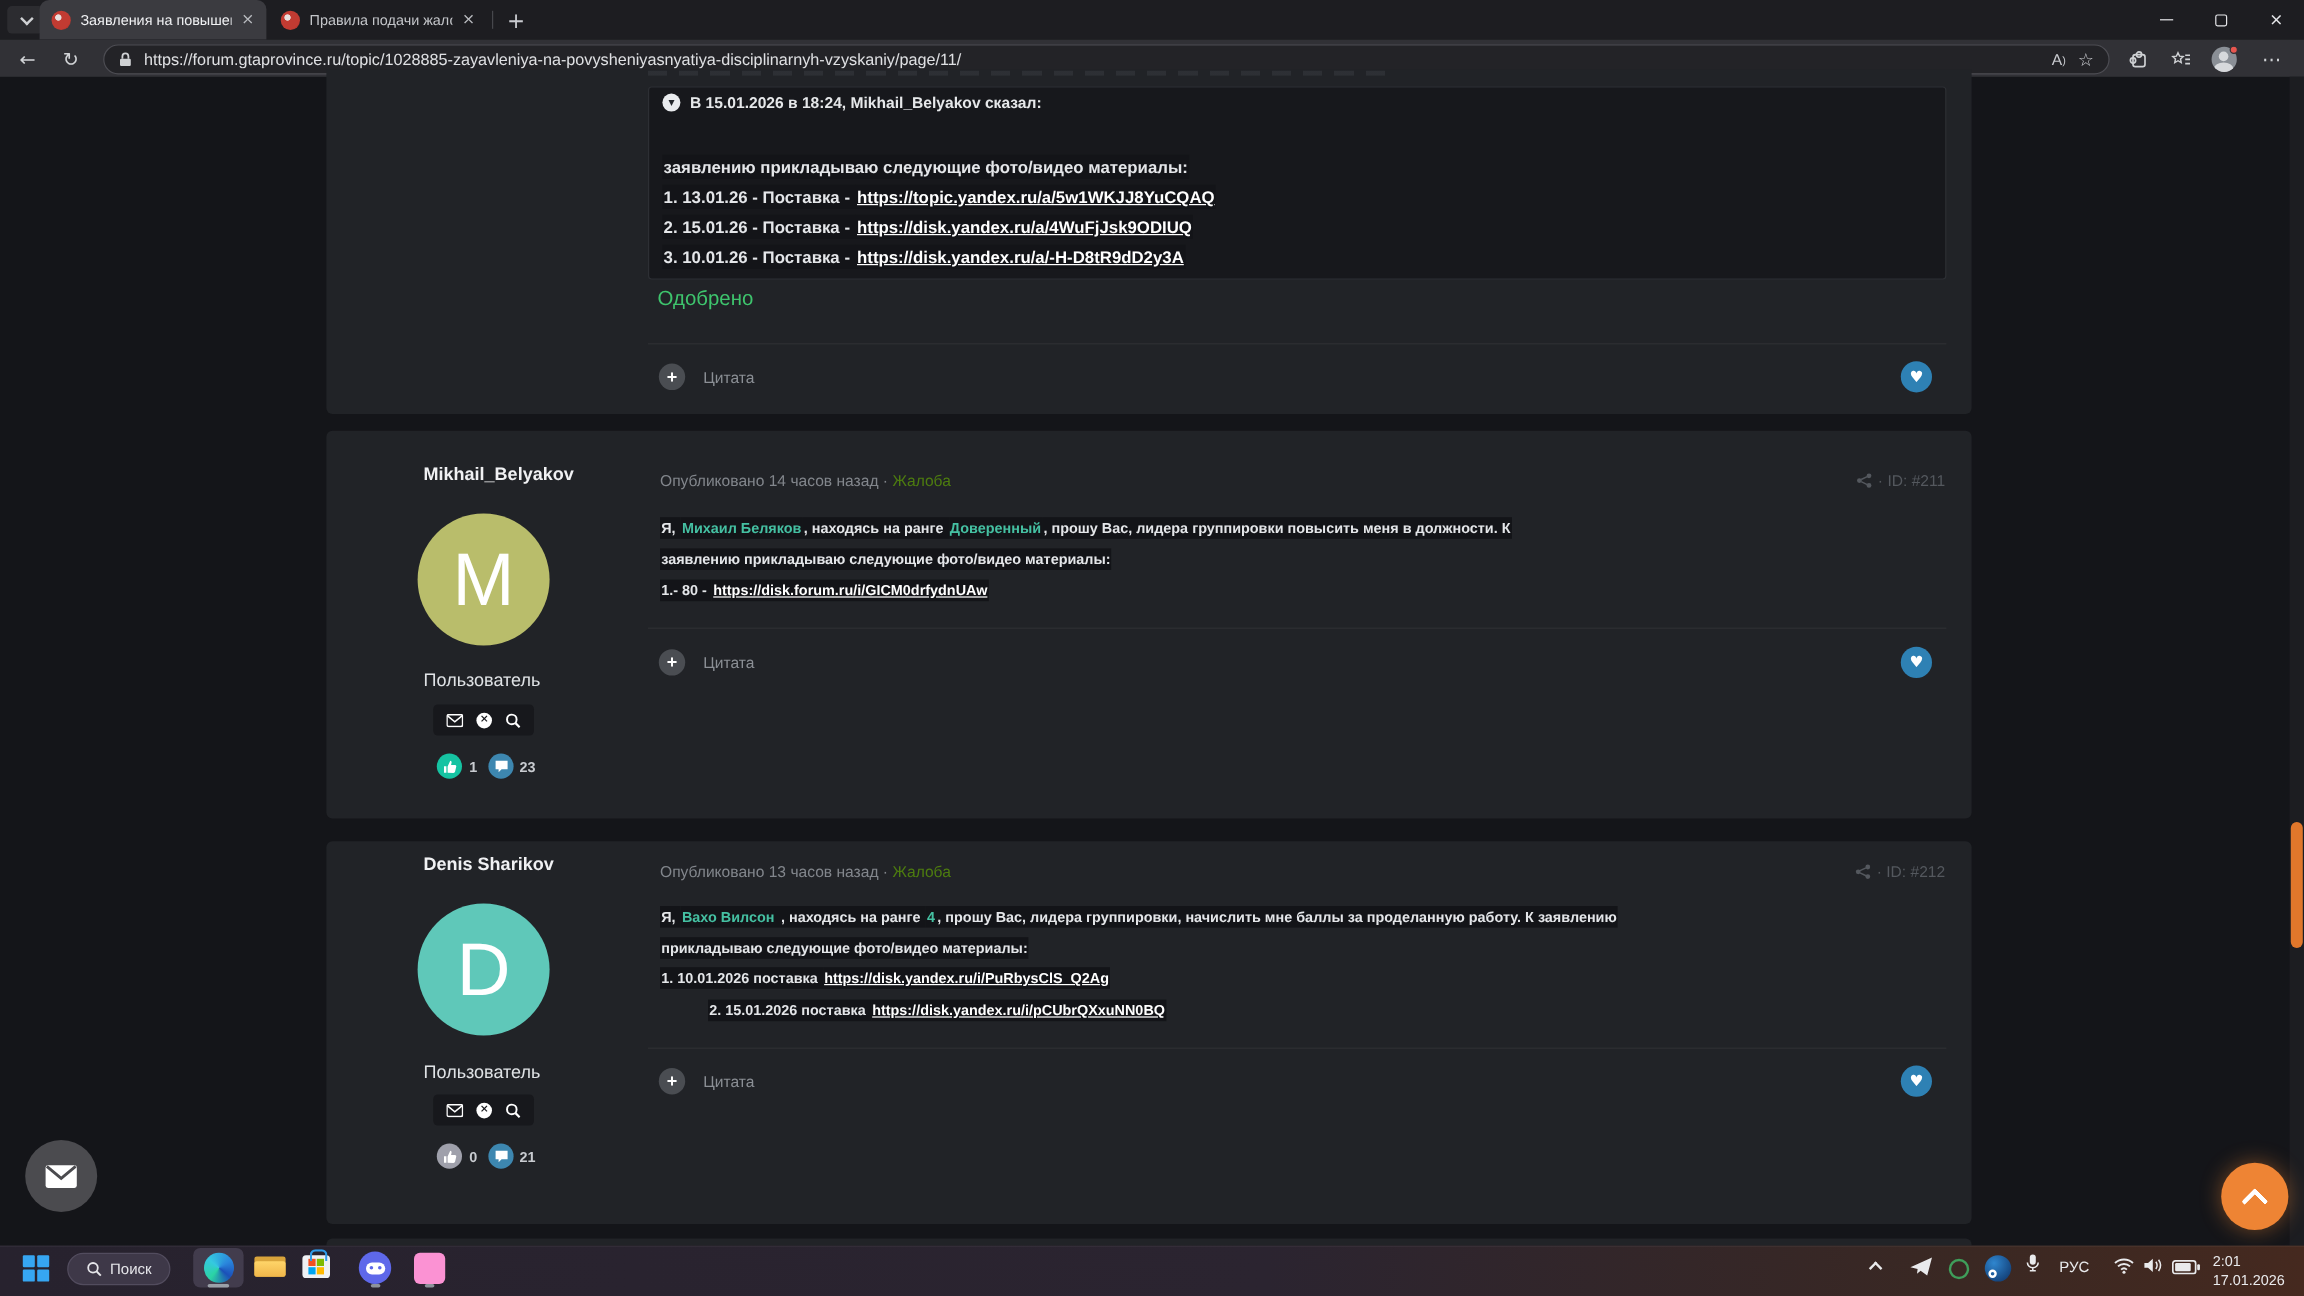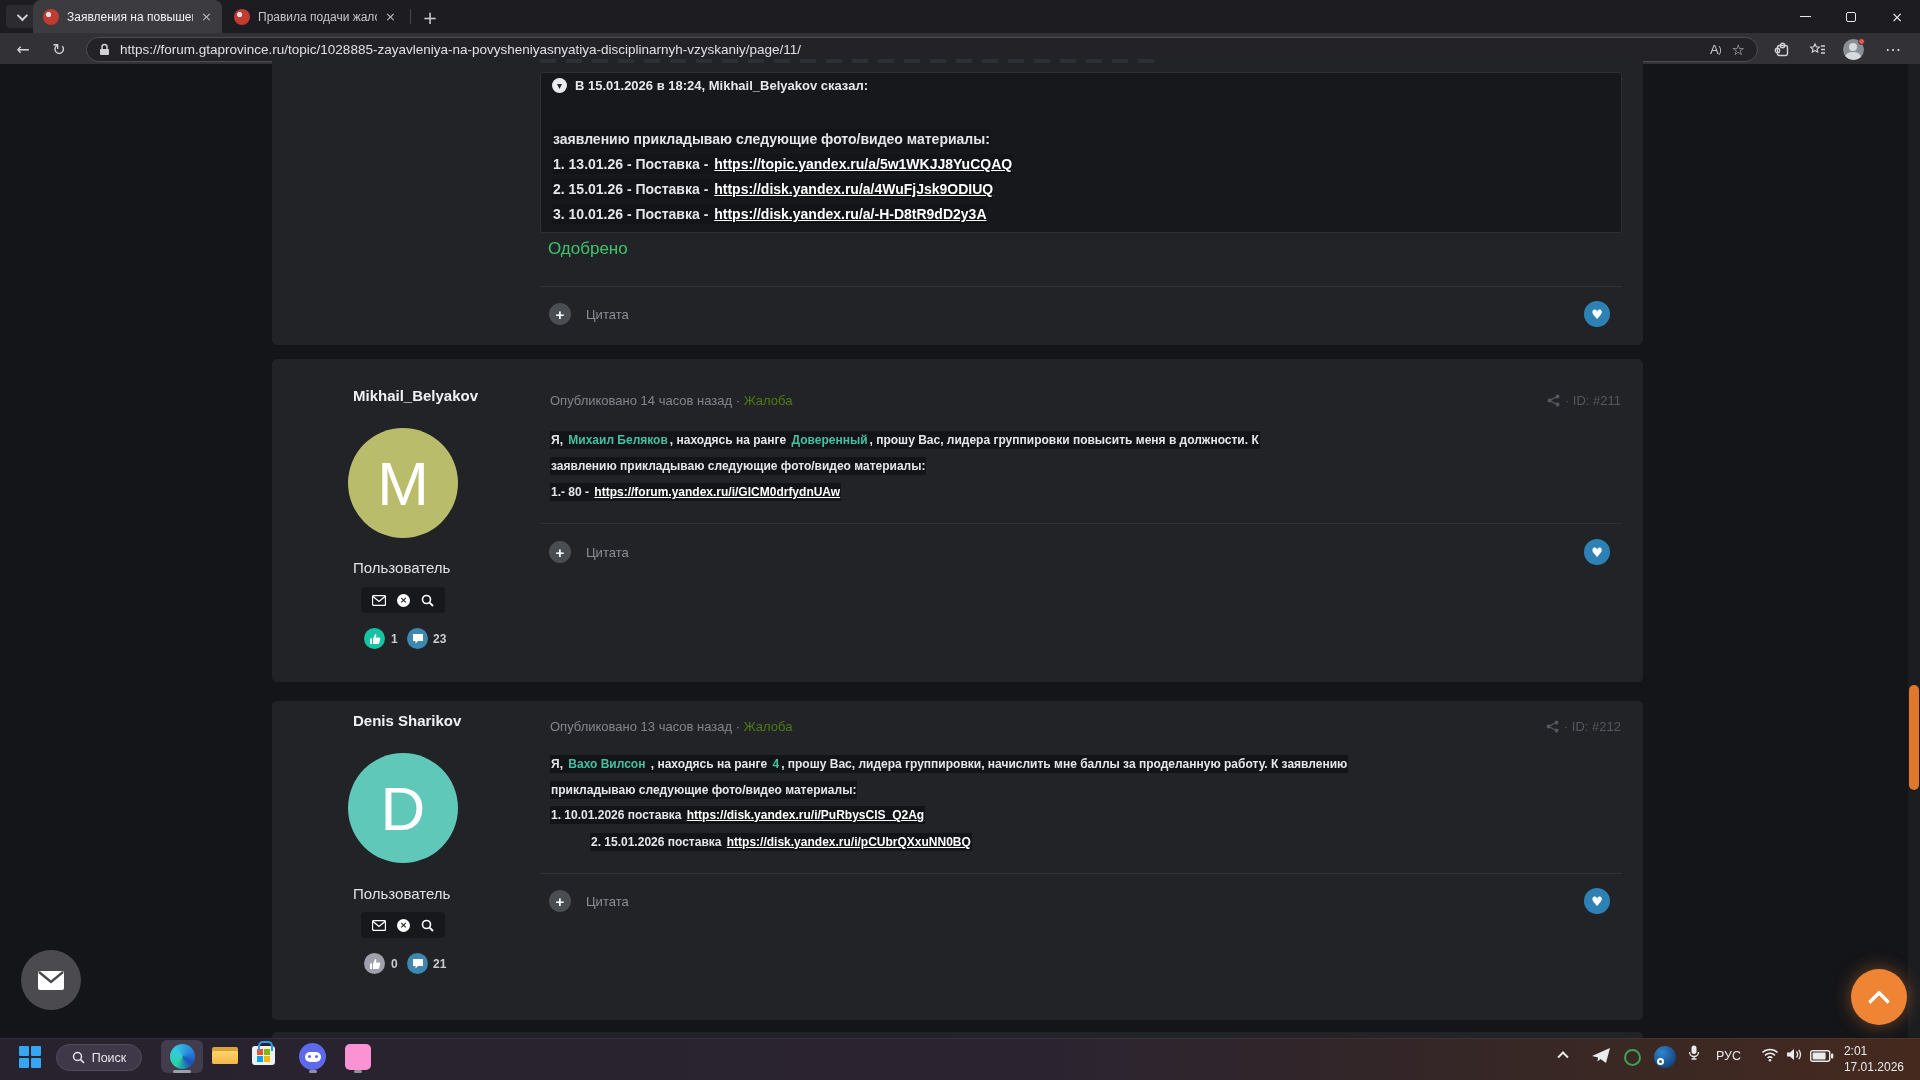--- a/index.html
+++ b/index.html
@@ -228,21 +228,21 @@
   </div>
   <div class="statnum" style="left:391px;top:632px;">1</div>
   <div class="statcircle" style="left:407px;top:628px;background:var(--bluec);">
     <svg width="12" height="11" viewBox="0 0 12 11">
         <path d="M1 1h10v7H6L3.5 10.5V8H1z" fill="#fff"></path>
       </svg>
   </div>
   <div class="statnum" style="left:433px;top:632px;">23</div>
   <div class="rich" style="left:550px;top:430px;"><span>Я, </span><span class="seg-mention">Михаил Беляков</span><span>, находясь на ранге </span><span class="seg-mention">Доверенный</span><span>, прошу Вас, лидера группировки повысить меня в должности. К</span></div>
   <div class="rich" style="left:550px;top:456px;"><span>заявлению прикладываю следующие фото/видео материалы:</span></div>
-  <div class="rich" style="left:550px;top:482px;"><span>1.- 80 - </span><span class="seg-link">https://forum.yandex.ru/i/GICM0drfydnUAw</span></div>
+  <div class="rich" style="left:550px;top:482px;"><span>1.- 80 - </span><span class="seg-link">https://disk.forum.ru/i/GICM0drfydnUAw</span></div>
   <div class="divider" style="left:540px;top:523px;width:1082px;"></div>
   <div class="pluscircle" style="left:549px;top:541px;">+</div>
   <div class="quote-label" style="left:586px;top:545px;">Цитата</div>
   <div class="heartbtn glyph" style="left:1584px;top:539px;">♥</div>
 
   <div class="card r-all" style="top:701px;height:319px;"></div>
   <div class="author-name" style="left:353px;top:712px;">Denis Sharikov</div>
   <div class="meta" style="left:550px;top:719px;">
     <span>Опубликовано 13 часов назад ·</span>
     <span class="complaint">Жалоба</span>

